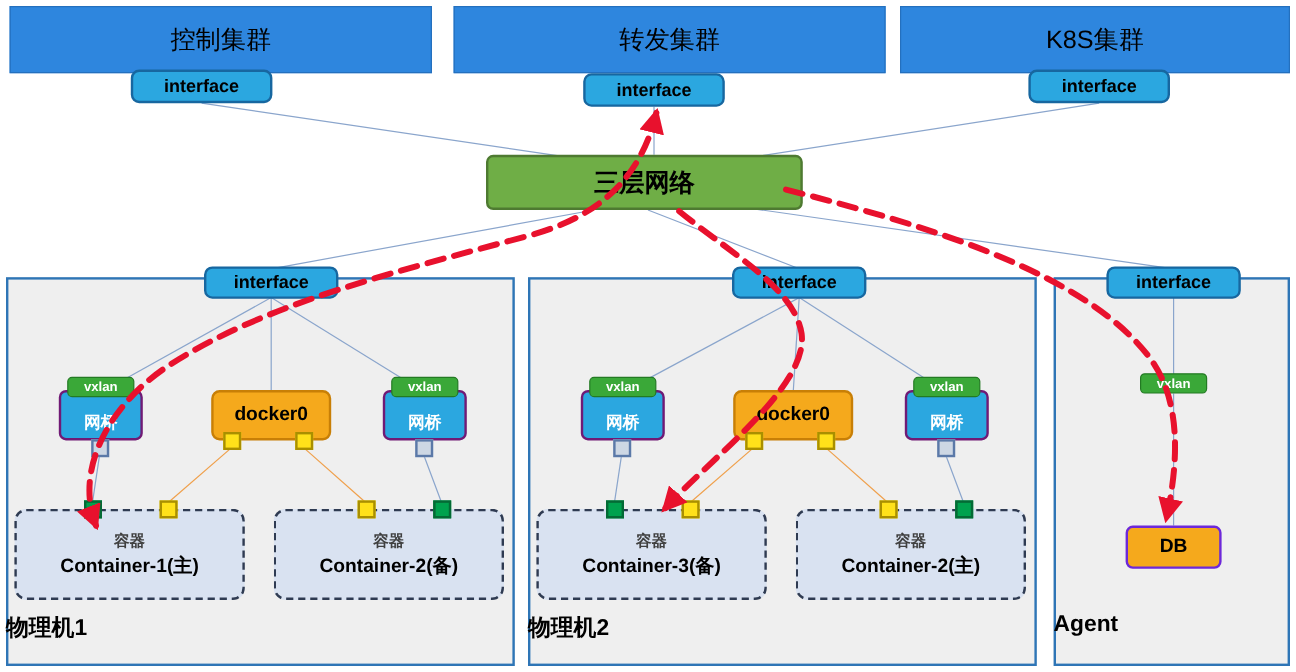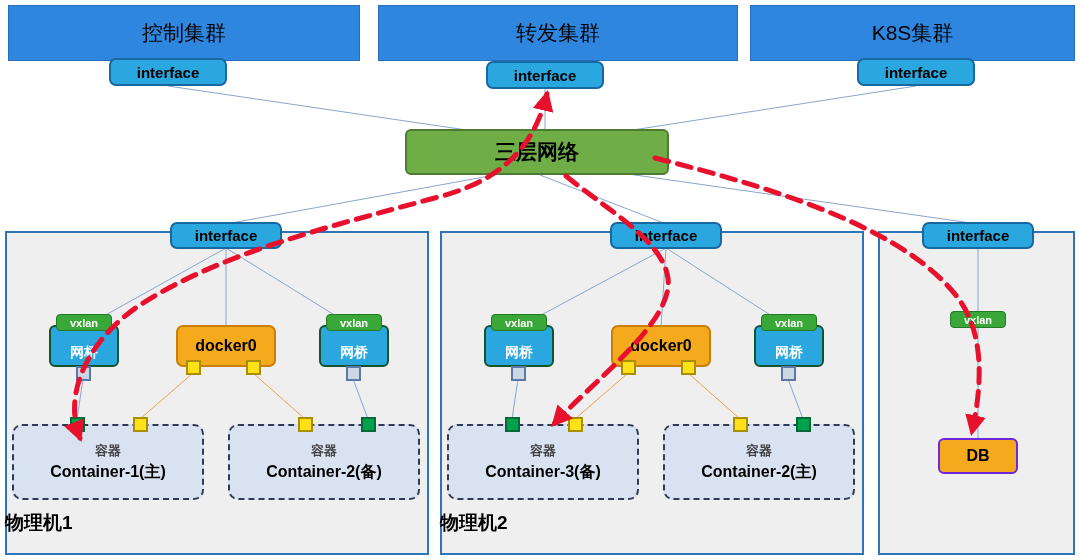--- a/index.html
+++ b/index.html
@@ -8,21 +8,21 @@
   .abs{position:absolute;box-sizing:border-box;}
   .cluster{background:#2E86DE;border:1px solid #2470BE;color:#000;font-weight:normal;font-size:21px;
            display:flex;align-items:center;justify-content:center;z-index:3;}
   .chip{background:#2BA7E0;border:2px solid #1767A0;border-radius:7px;color:#000;font-weight:bold;
         font-size:15px;display:flex;align-items:center;justify-content:center;z-index:4;}
   .network{background:#6FAE46;border:2px solid #4E7A31;border-radius:6px;color:#000;font-weight:bold;
            font-size:21px;display:flex;align-items:center;justify-content:center;z-index:3;}
   .panel{background:#EFEFEF;border:2px solid #2E75B6;z-index:1;}
   .vxlan{background:#3AA838;border:1px solid #237A23;border-radius:4px;color:#fff;font-weight:bold;
          font-size:11px;display:flex;align-items:center;justify-content:center;z-index:5;}
-  .bridge{background:#2BA7E0;border:2px solid #14532d;border-radius:6px;color:#fff;font-weight:bold;
+  .bridge{background:#2BA7E0;border:2px solid #701a75;border-radius:6px;color:#fff;font-weight:bold;
           font-size:14px;display:flex;align-items:flex-end;justify-content:center;padding-bottom:3px;z-index:4;}
   .docker{background:#F5A91C;border:2px solid #C87F06;border-radius:7px;color:#000;font-weight:bold;
           font-size:16px;display:flex;align-items:center;justify-content:center;z-index:4;}
   .port{width:15px;height:15px;z-index:5;}
   .port.gray{background:#CDD7E4;border:2px solid #5B79A8;}
   .port.yellow{background:#FFE11A;border:2px solid #A98F00;}
   .port.green{background:#00A24E;border:2px solid #046A35;}
   .cbox{background:#D9E2F1;border:2px dashed #2F3B52;border-radius:10px;z-index:3;
         display:flex;flex-direction:column;align-items:center;justify-content:center;gap:2px;}
   .cbox .ct{font-size:13px;font-weight:bold;color:#404040;}
@@ -134,20 +134,21 @@
     <span class="cn">Container-3(备)</span>
   </div>
   <div class="abs cbox" style="left:663px;top:424px;width:192px;height:76px">
     <span class="ct">容器</span>
     <span class="cn">Container-2(主)</span>
   </div>
   <div class="abs hostlabel" style="left:440px;top:510px;width:424px">物理机2</div>
 
   <div class="abs vxlan" style="left:950px;top:311px;width:56px;height:17px">vxlan</div>
   <div class="abs db" style="left:938px;top:438px;width:80px;height:36px">DB</div>
+  <div class="abs hostlabel" style="left:878px;top:510px;width:197px">Agent</div>
 
   <svg class="layer red" width="1080" height="560">
     <defs>
       <marker id="arrow" viewBox="0 0 10 10" refX="8" refY="5" markerWidth="4.2" markerHeight="4.2" orient="auto-start-reverse">
         <path d="M0,0 L10,5 L0,10 z" fill="#E8112D"></path>
       </marker>
     </defs>
     <g fill="none" stroke="#E8112D" stroke-width="5" stroke-dasharray="14 9" stroke-linecap="round">
       <path d="M 80 438 C 62 392 90 338 140 305 C 222 252 332 226 442 196 C 500 180 534 148 547 94" marker-start="url(#arrow)" marker-end="url(#arrow)"></path>
       <path d="M 566 176 C 610 212 662 240 668 278 C 674 322 592 382 554 424" marker-end="url(#arrow)"></path>

